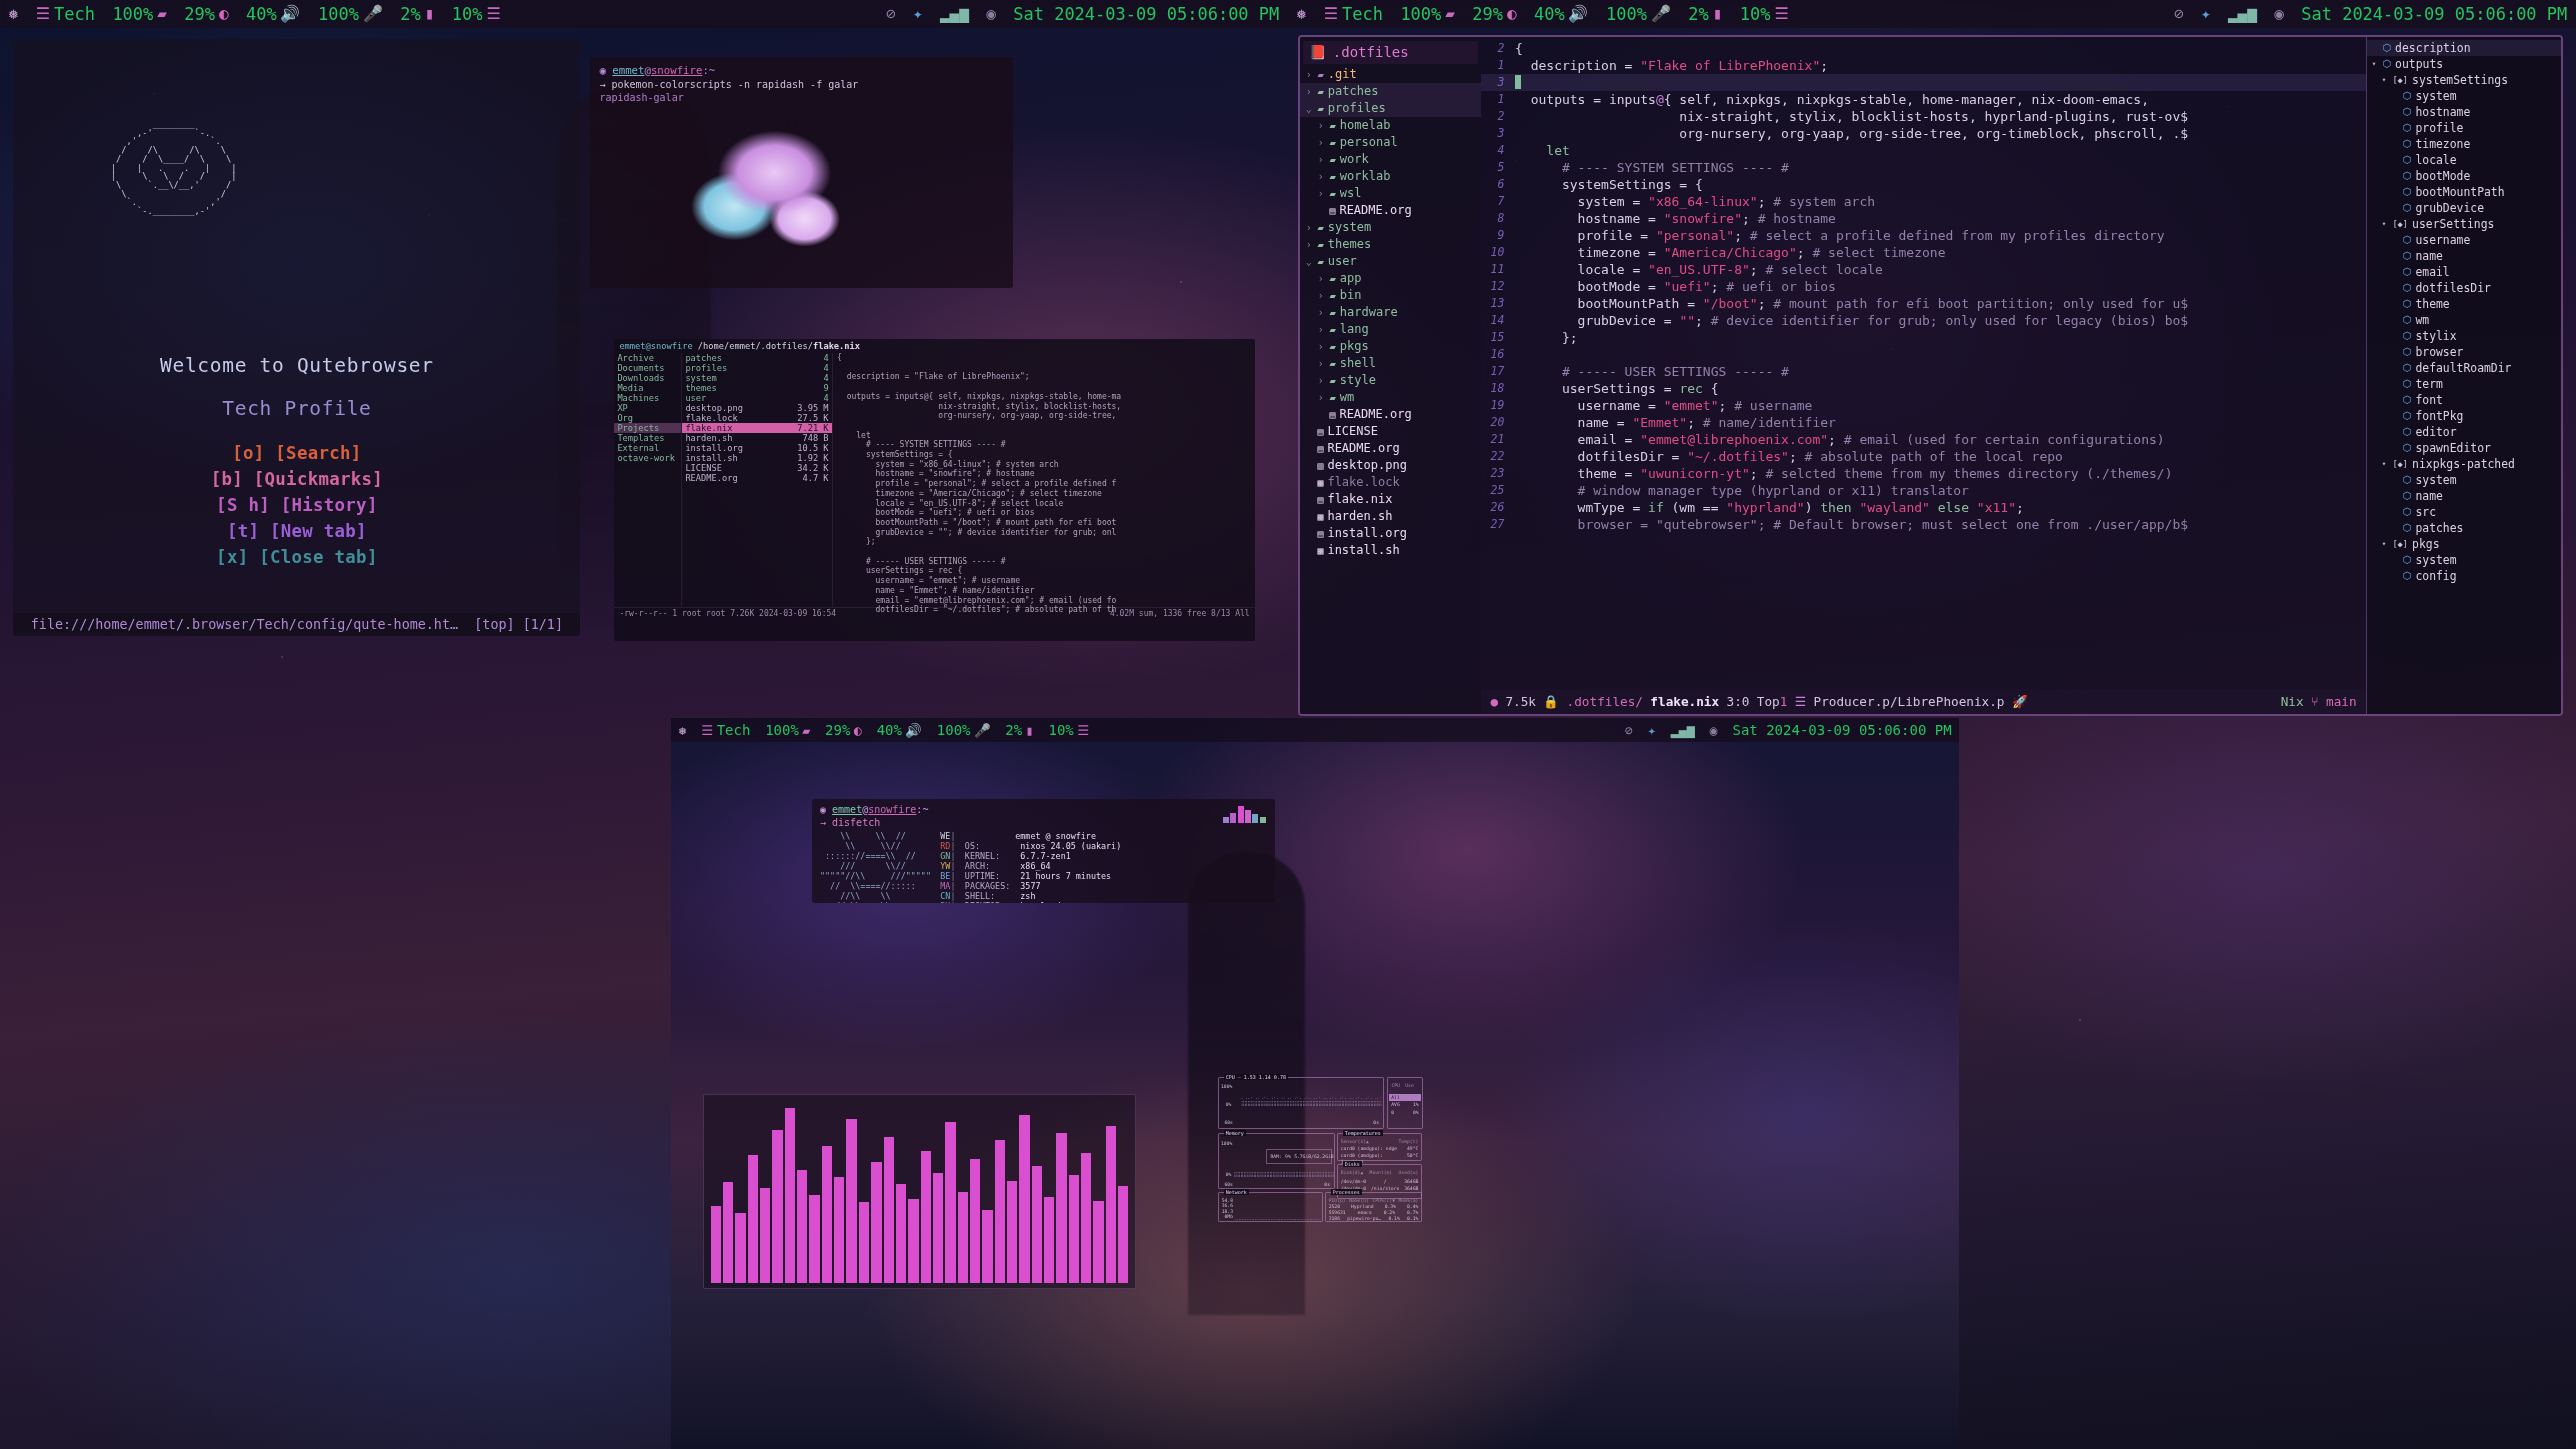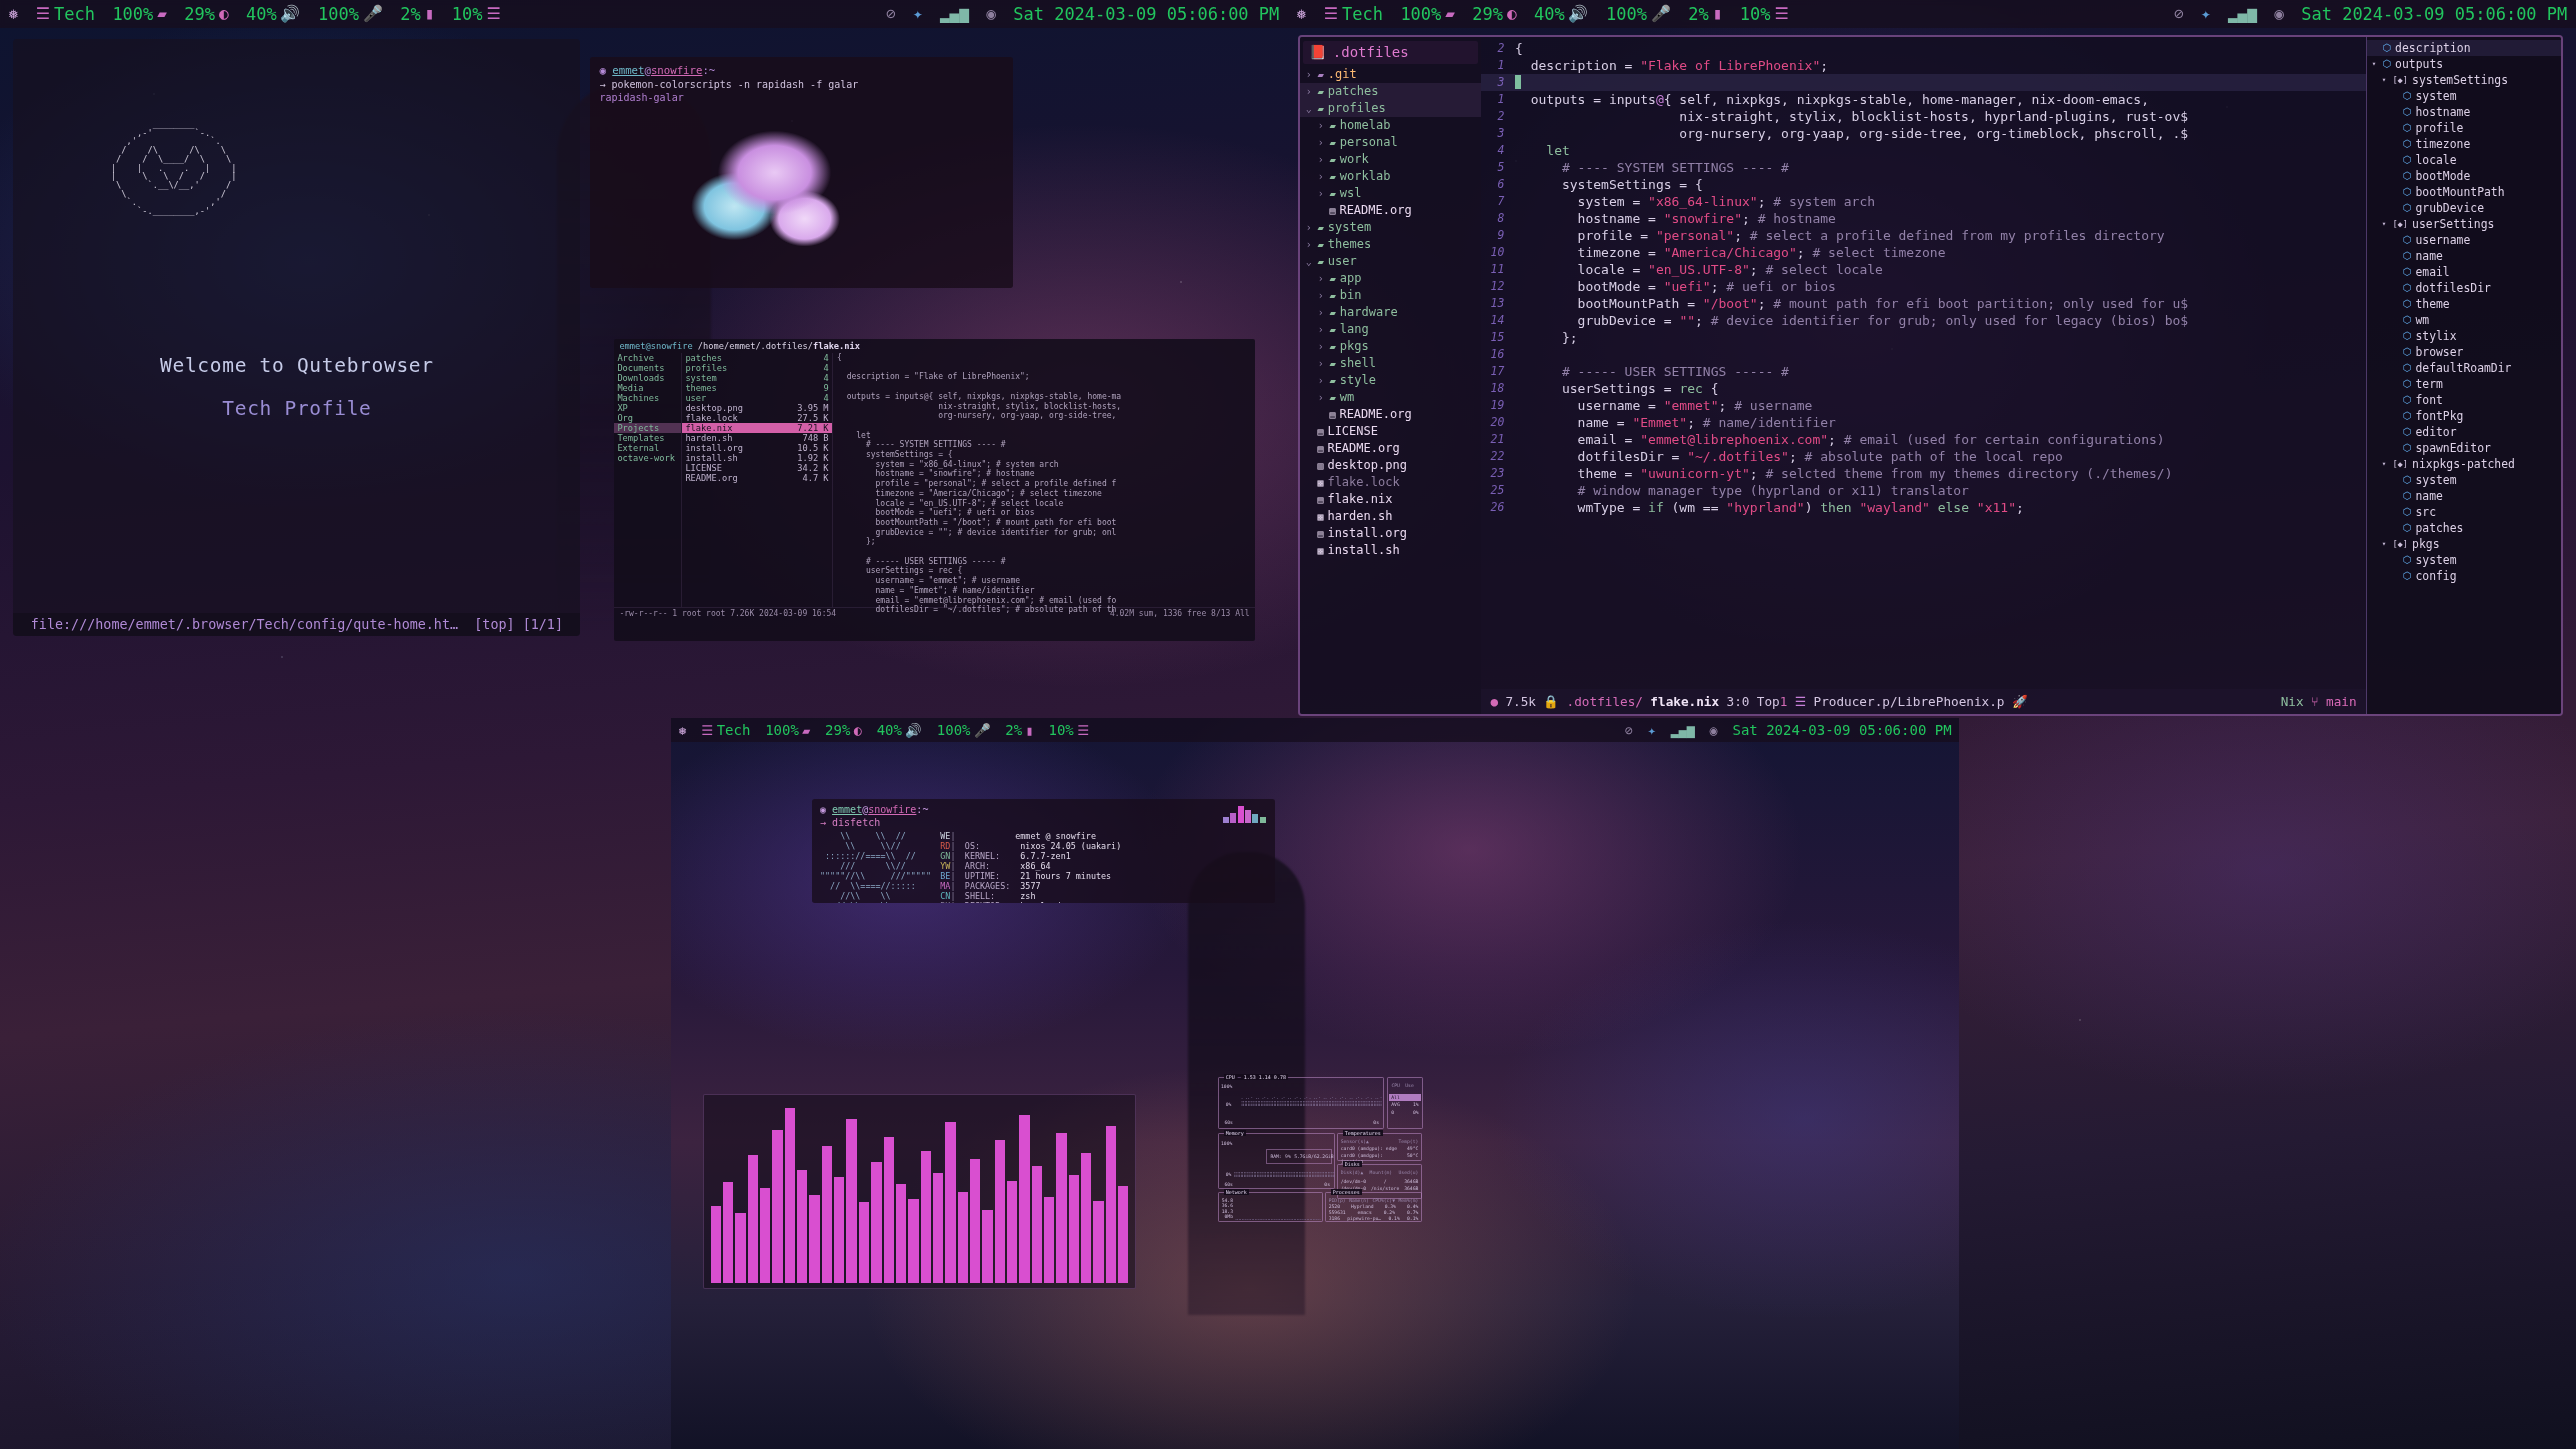--- a/index.html
+++ b/index.html
@@ -379,20 +379,27 @@
    /    /  \____/  \    \
   |    |   .    .   |    |
   |     \   \  /   /     |
    \     `.__\/__,'     /
     \                  /
      `.              ,'
        `-.________,-'</div>
       <div class="qute-welcome">
         <div class="w1">Welcome to Qutebrowser</div>
         <div class="w2">Tech Profile</div>
+        <div class="qute-links" id="qute-links">
+            <div style="color: rgb(216, 96, 60);">[o] [Search]</div>
+            <div style="color: rgb(212, 103, 158);">[b] [Quickmarks]</div>
+            <div style="color: rgb(187, 95, 192);">[S h] [History]</div>
+            <div style="color: rgb(154, 95, 212);">[t] [New tab]</div>
+            <div style="color: rgb(63, 143, 154);">[x] [Close tab]</div>
+          </div>
       </div>
       <div class="qute-status">
         <span>file:///home/emmet/.browser/Tech/config/qute-home.ht…</span>
         <span>
           <span>[top]</span>
           <span>[1/1]</span>
         </span>
       </div>
     </div>
   </div>
@@ -716,20 +723,21 @@
           <div class="code-line"><span class="ln">16</span><span><span class="cd"></span></span></div>
           <div class="code-line"><span class="ln">17</span><span><span class="k-com">      # ----- USER SETTINGS ----- #</span></span></div>
           <div class="code-line"><span class="ln">18</span><span><span class="cd">      userSettings = </span><span class="k-kw">rec</span><span class="cd"> {</span></span></div>
           <div class="code-line"><span class="ln">19</span><span><span class="cd">        username = </span><span class="k-str">"emmet"</span><span class="cd">; </span><span class="k-com"># username</span></span></div>
           <div class="code-line"><span class="ln">20</span><span><span class="cd">        name = </span><span class="k-str">"Emmet"</span><span class="cd">; </span><span class="k-com"># name/identifier</span></span></div>
           <div class="code-line"><span class="ln">21</span><span><span class="cd">        email = </span><span class="k-str">"emmet@librephoenix.com"</span><span class="cd">; </span><span class="k-com"># email (used for certain configurations)</span></span></div>
           <div class="code-line"><span class="ln">22</span><span><span class="cd">        dotfilesDir = </span><span class="k-str">"~/.dotfiles"</span><span class="cd">; </span><span class="k-com"># absolute path of the local repo</span></span></div>
           <div class="code-line"><span class="ln">23</span><span><span class="cd">        theme = </span><span class="k-str">"uwunicorn-yt"</span><span class="cd">; </span><span class="k-com"># selcted theme from my themes directory (./themes/)</span></span></div>
           <div class="code-line"><span class="ln">25</span><span><span class="k-com">        # window manager type (hyprland or x11) translator</span></span></div>
           <div class="code-line"><span class="ln">26</span><span><span class="cd">        wmType = </span><span class="k-kw">if</span><span class="cd"> (wm == </span><span class="k-str">"hyprland"</span><span class="cd">) </span><span class="k-kw">then</span><span class="cd"> </span><span class="k-str">"wayland"</span><span class="cd"> </span><span class="k-kw">else</span><span class="cd"> </span><span class="k-str">"x11"</span><span class="cd">;</span></span></div>
+          <div class="code-line"><span class="ln">27</span><span><span class="k-com">        browser = "qutebrowser"; # Default browser; must select one from ./user/app/b$</span></span></div>
         </div>
       <div class="modeline">
         <span style="color:#d36ab6">●</span>
         <span>7.5k</span>
         <span style="color:#d36ab6">🔒</span>
         <span style="color:#d36ab6">.dotfiles/</span>
           <span style="color:#f0e4f6;font-weight:bold">flake.nix</span>
         <span>3:0</span>
         <span><span>Top</span><span style="color:#d36ab6">1</span></span>
         <span style="color:#c77fd8">☰</span>

